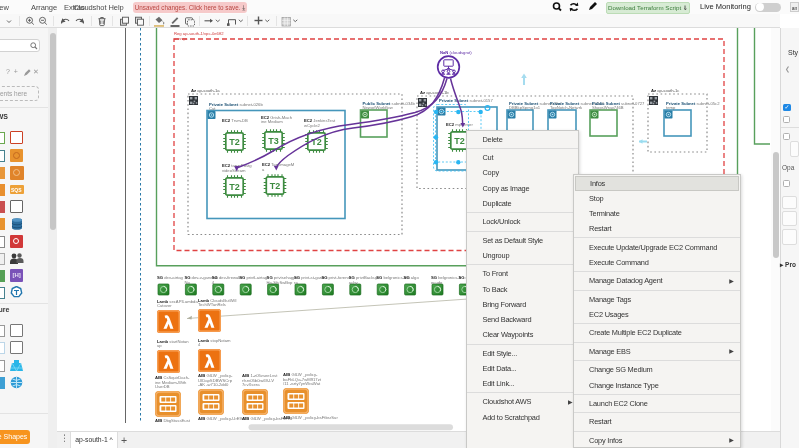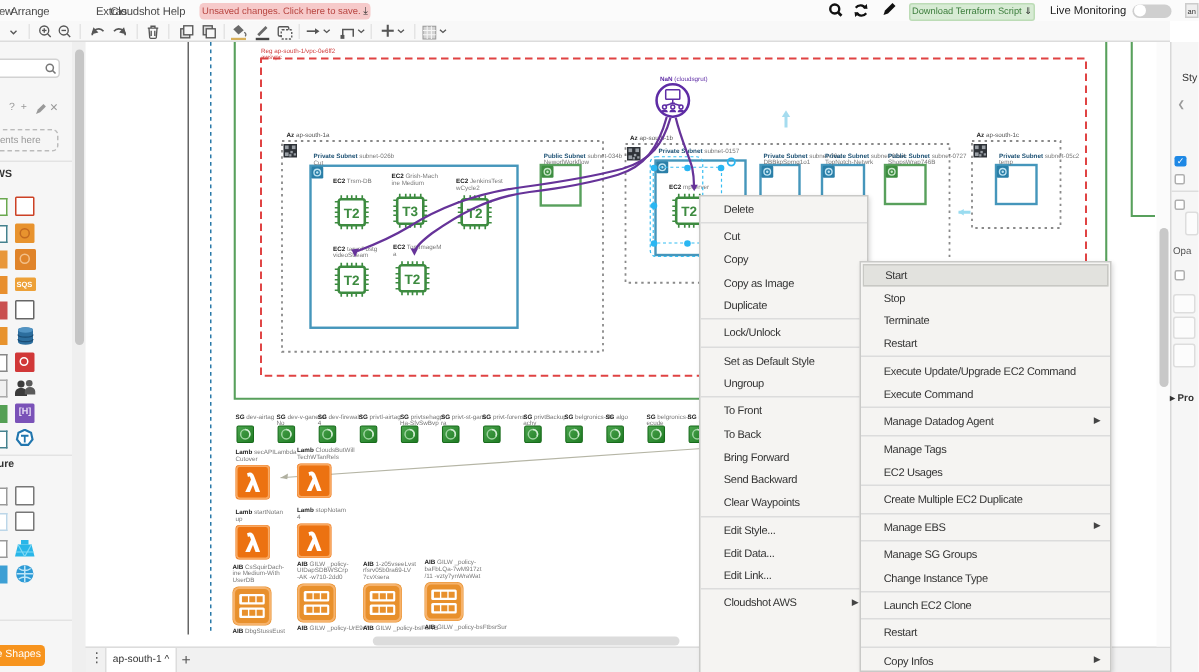--- a/index.html
+++ b/index.html
@@ -9,21 +9,21 @@
 .sep{position:absolute;height:1px;background:#e3e3e3}
 .cb{position:absolute;width:7px;height:7px;border:1px solid #b0b0b0;border-radius:1.5px;background:#fff}
 .mi{height:15.2px;line-height:15.2px;font-size:7.4px;color:#333;padding-left:14px;white-space:nowrap;position:relative;letter-spacing:-0.22px}
 .hl{background:#e2e2de;box-shadow:inset 0 0 0 1px #c8c8c4;margin:0 1px}
 .msep{height:1px;background:#dcdcdc;margin:1.15px 0}
 .arr{position:absolute;right:6px;top:0.5px;font-size:6px;color:#444}
 </style></head>
 <body>
 <div class="abs" style="left:0;top:0;width:799px;height:14px;background:#fbfbfb"></div>
 <div class="mitem" style="left:-7px">View</div>
-<div class="mitem" style="left:7px">Arrange</div>
+<div class="mitem" style="left:31px">Arrange</div>
 <div class="mitem" style="left:64px">Extras</div>
 <div class="mitem" style="left:73.5px">Cloudshot</div>
 <div class="mitem" style="left:108.5px">Help</div>
 <div class="abs" style="left:133px;top:1.5px;width:114px;height:11px;background:#f6caca;border-radius:3px;color:#b84540;font-size:6.3px;line-height:11.5px;text-align:center;white-space:nowrap;overflow:hidden">Unsaved changes. Click here to save. <span style="color:#333;font-size:7px">⤓</span></div>
 <svg class="abs" style="left:551px;top:1px" width="50" height="12" viewBox="0 0 50 12">
 <circle cx="5.5" cy="5" r="3" fill="none" stroke="#111" stroke-width="1.6"></circle>
     <line x1="7.8" y1="7.3" x2="10" y2="9.5" stroke="#111" stroke-width="1.8"></line>
 <path d="M19.5 4.2 a4 4 0 0 1 6.6 0.4 M26.5 7.8 a4 4 0 0 1 -6.6 -0.4" fill="none" stroke="#111" stroke-width="1.5"></path>
 <path d="M26.9 1.6 l0.4 3.4 -3.3 -0.6 z M19.1 10.4 l-0.4 -3.4 3.3 0.6 z" fill="#111"></path>
 <path d="M44 1 l2 2 -5 5 -3 1 1 -3 z" fill="#111"></path>
@@ -426,39 +426,40 @@
     <div class="mi" style="padding-left:15.2px">To Back</div>
     <div class="mi" style="padding-left:15.2px">Bring Forward</div>
     <div class="mi" style="padding-left:15.2px">Send Backward</div>
     <div class="mi" style="padding-left:15.2px">Clear Waypoints</div>
     <div class="msep"></div>
     <div class="mi" style="padding-left:15.2px">Edit Style...</div>
     <div class="mi" style="padding-left:15.2px">Edit Data...</div>
     <div class="mi" style="padding-left:15.2px">Edit Link...</div>
     <div class="msep"></div>
     <div class="mi" style="padding-left:15.2px">Cloudshot AWS<span class="arr">▶</span></div>
+    <div class="mi" style="padding-left:15.2px">Add to Scratchpad</div>
   </div>
 <div class="abs" style="left:572.6px;top:174px;width:168px;height:274px;background:#f5f4f2;border:1px solid #c9c9c7;box-shadow:1px 1px 3px rgba(0,0,0,.15);overflow:hidden;padding-top:0.6px">
-    <div class="mi hl" style="padding-left:15.5px">Start</div>
+    <div class="mi hl" style="padding-left:15.5px">Infos</div>
     <div class="mi" style="padding-left:15.5px">Stop</div>
     <div class="mi" style="padding-left:15.5px">Terminate</div>
     <div class="mi" style="padding-left:15.5px">Restart</div>
     <div class="msep"></div>
     <div class="mi" style="padding-left:15.5px">Execute Update/Upgrade EC2 Command</div>
     <div class="mi" style="padding-left:15.5px">Execute Command</div>
     <div class="msep"></div>
     <div class="mi" style="padding-left:15.5px">Manage Datadog Agent<span class="arr">▶</span></div>
     <div class="msep"></div>
     <div class="mi" style="padding-left:15.5px">Manage Tags</div>
     <div class="mi" style="padding-left:15.5px">EC2 Usages</div>
     <div class="msep"></div>
     <div class="mi" style="padding-left:15.5px">Create Multiple EC2 Duplicate</div>
     <div class="msep"></div>
     <div class="mi" style="padding-left:15.5px">Manage EBS<span class="arr">▶</span></div>
     <div class="msep"></div>
-    <div class="mi" style="padding-left:15.5px">Manage SG Groups</div>
+    <div class="mi" style="padding-left:15.5px">Change SG Medium</div>
     <div class="mi" style="padding-left:15.5px">Change Instance Type</div>
     <div class="msep"></div>
     <div class="mi" style="padding-left:15.5px">Launch EC2 Clone</div>
     <div class="msep"></div>
     <div class="mi" style="padding-left:15.5px">Restart</div>
     <div class="msep"></div>
     <div class="mi" style="padding-left:15.5px">Copy Infos<span class="arr">▶</span></div>
   </div>
 </body></html>

